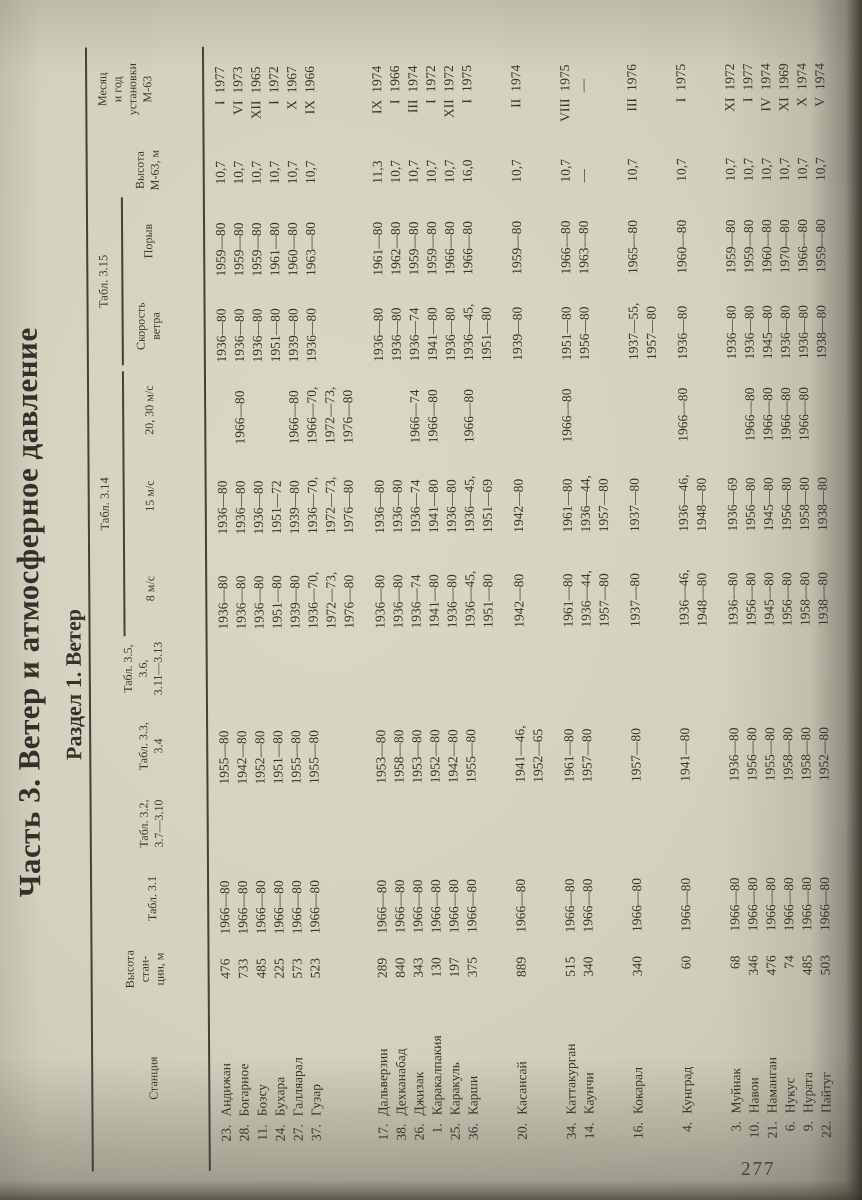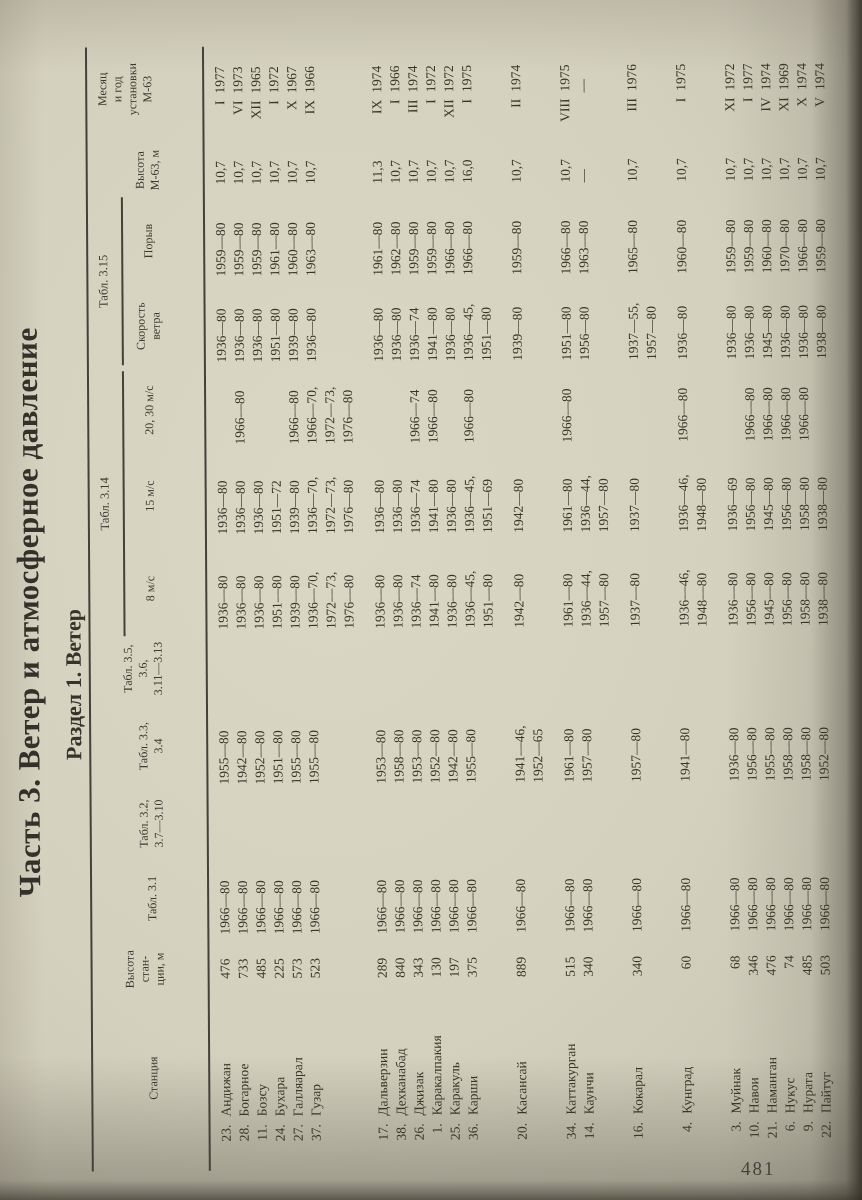--- a/index.html
+++ b/index.html
@@ -462,16 +462,16 @@
           <div class="td c7">1938—80</div>
           <div class="td c8"></div>
           <div class="td c9">1938—80</div>
           <div class="td c10">1959—80</div>
           <div class="td c11">10,7</div>
           <div class="td c12"><span class="roman">V</span><span class="year">1974</span></div>
         </div>
       </div>
   </div>
 
-  <div id="pagenum">481</div>
+  <div id="pagenum">277</div>
   <div id="edge-right"></div>
   <div id="edge-bottom"></div>
 </div>
 
 </body></html>

